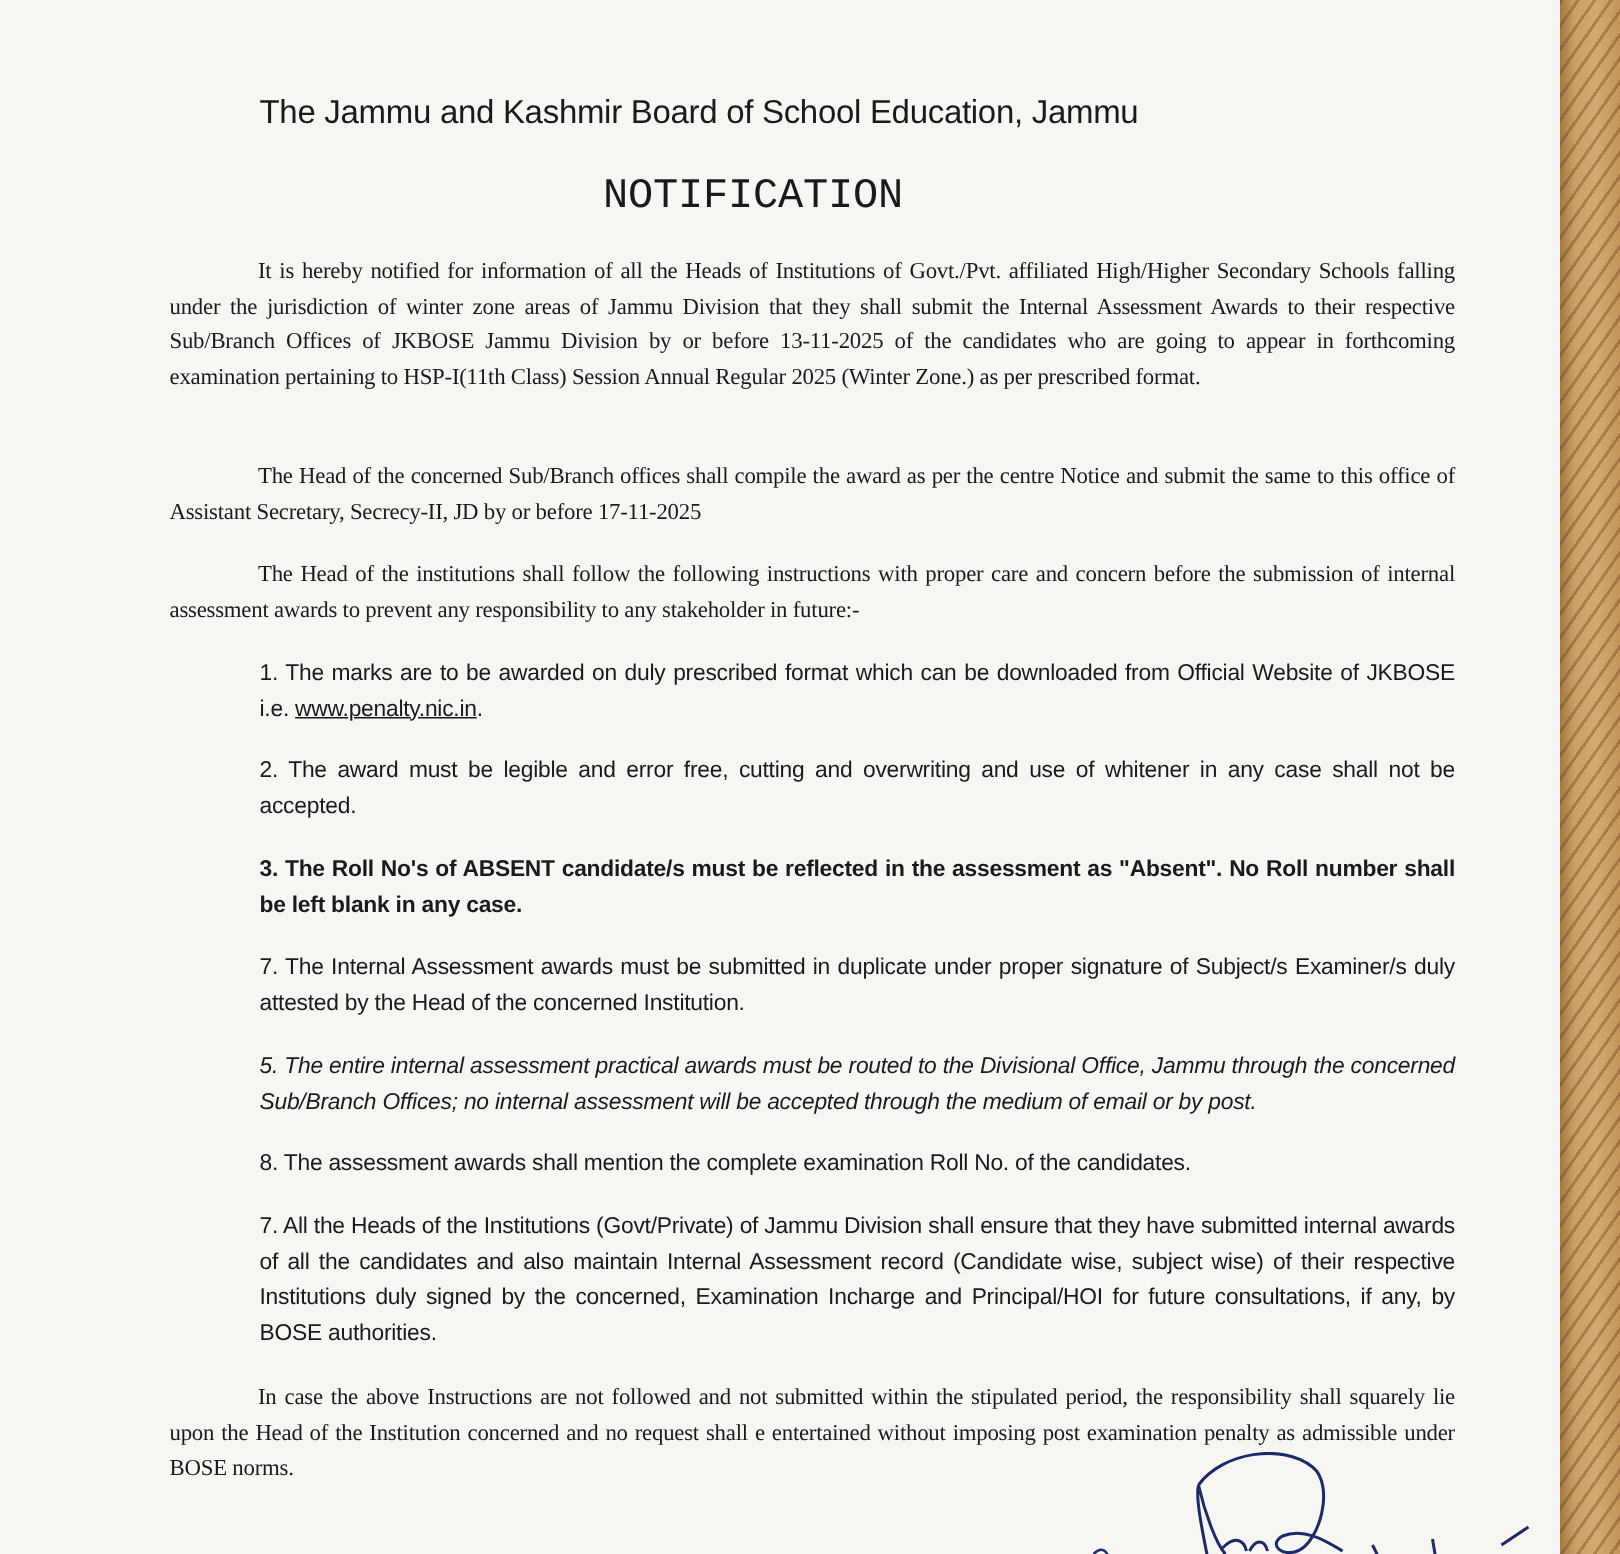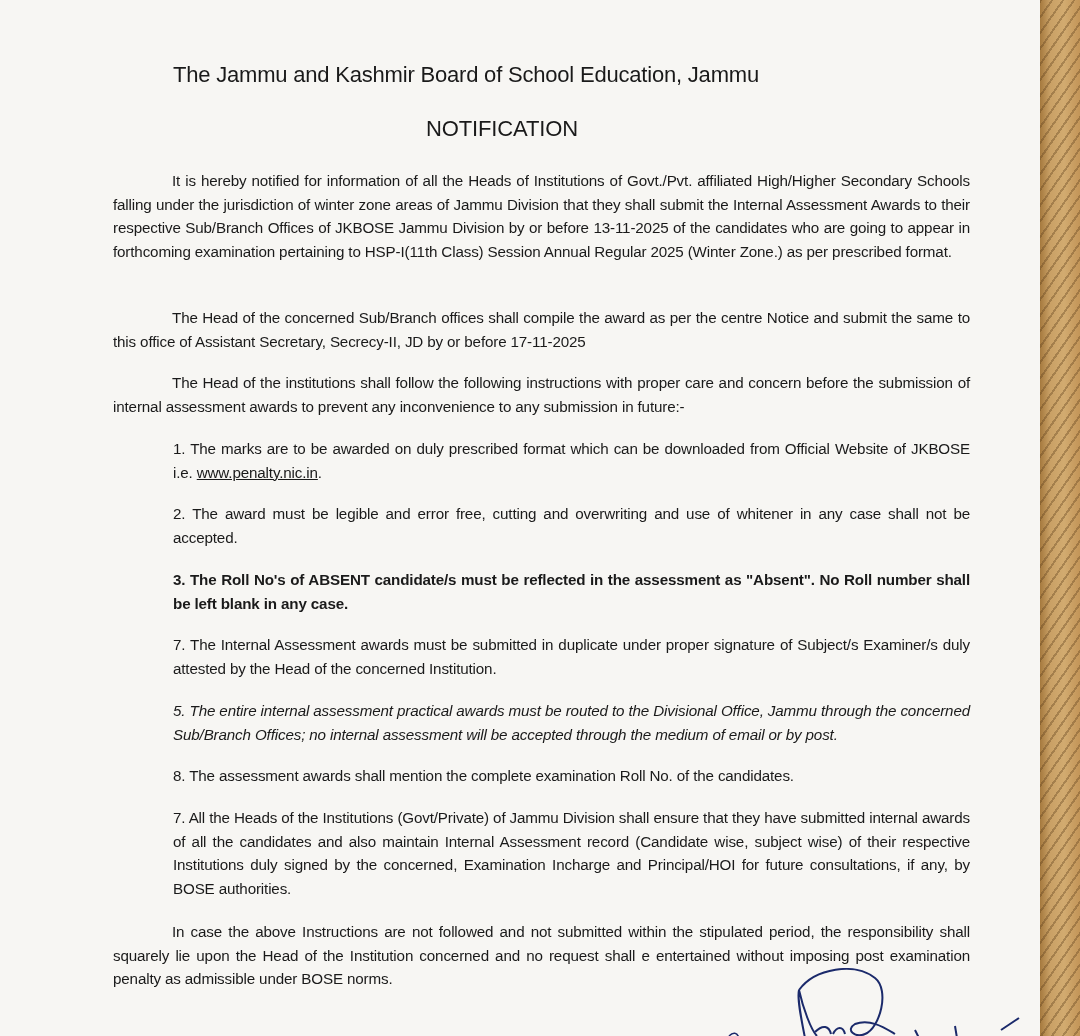--- a/index.html
+++ b/index.html
@@ -22,46 +22,47 @@
   .doc {
     position: absolute; left: 113px; top: 0; width: 860px;
     color: #1a1a1a; font-size: 15.2px; letter-spacing: -0.15px;
   }
   .title {
     position: absolute; top: 62px; left: 60px; width: 740px;
     font-size: 22px; letter-spacing: -0.2px; white-space: nowrap;
   }
   .heading {
     position: absolute; top: 116px; left: 0; width: 778px; text-align: center;
-    font-size: 22px;
+    font-size: 28px;
+    font-family: Liberation Mono, monospace;
   }
   .para {
     position: absolute; left: 0; width: 857px;
-    line-height: 23.5px; text-align: justify; text-indent: 59px;
+    line-height: 23.5px; text-align: justify; text-indent: 59px; font-family: Liberation Serif, serif;
   }
   .item {
     position: absolute; left: 60px; width: 797px;
     line-height: 23.5px; text-align: justify;
   }
   .link { text-decoration: underline; }
   .sig {
     position: absolute; left: 715px; top: 968px; width: 320px; height: 70px;
   }
 </style>
 </head>
 <body>
 
 <div class="paper">
   <div class="doc">
     <div class="title">The Jammu and Kashmir Board of School Education, Jammu</div>
     <div class="heading">NOTIFICATION</div>
 
     <div class="para" style="top:169px;">It is hereby notified for information of all the Heads of Institutions of Govt./Pvt. affiliated High/Higher Secondary Schools falling under the jurisdiction of winter zone areas of Jammu Division that they shall submit the Internal Assessment Awards to their respective Sub/Branch Offices of JKBOSE Jammu Division by or before 13-11-2025 of the candidates who are going to appear in forthcoming examination pertaining to HSP-I(11th Class) Session Annual Regular 2025 (Winter Zone.) as per prescribed format.</div>
     <div class="para" style="top:306px;">The Head of the concerned Sub/Branch offices shall compile the award as per the centre Notice and submit the same to this office of Assistant Secretary, Secrecy-II, JD by or before 17-11-2025</div>
-    <div class="para" style="top:371px;">The Head of the institutions shall follow the following instructions with proper care and concern before the submission of internal assessment awards to prevent any inconvenience to any submission in future:-</div>
+    <div class="para" style="top:371px;">The Head of the institutions shall follow the following instructions with proper care and concern before the submission of internal assessment awards to prevent any responsibility to any stakeholder in future:-</div>
 
     <div class="item" style="top:437px;">
       <span>1. The marks are to be awarded on duly prescribed format which can be downloaded from Official Website of JKBOSE i.e. </span><span class="link">www.penalty.nic.in</span><span>.</span>
     </div>
     <div class="item" style="top:502px;">2. The award must be legible and error free, cutting and overwriting and use of whitener in any case shall not be accepted.</div>
     <div class="item" style="top:568px;font-weight:bold;">3. The Roll No's of ABSENT candidate/s must be reflected in the assessment as "Absent". No Roll number shall be left blank in any case.</div>
     <div class="item" style="top:633px;">7. The Internal Assessment awards must be submitted in duplicate under proper signature of Subject/s Examiner/s duly attested by the Head of the concerned Institution.</div>
     <div class="item" style="top:699px;font-style:italic;">5. The entire internal assessment practical awards must be routed to the Divisional Office, Jammu through the concerned Sub/Branch Offices; no internal assessment will be accepted through the medium of email or by post.</div>
     <div class="item" style="top:764px;">8. The assessment awards shall mention the complete examination Roll No. of the candidates.</div>
     <div class="item" style="top:806px;">7. All the Heads of the Institutions (Govt/Private) of Jammu Division shall ensure that they have submitted internal awards of all the candidates and also maintain Internal Assessment record (Candidate wise, subject wise) of their respective Institutions duly signed by the concerned, Examination Incharge and Principal/HOI for future consultations, if any, by BOSE authorities.</div>

